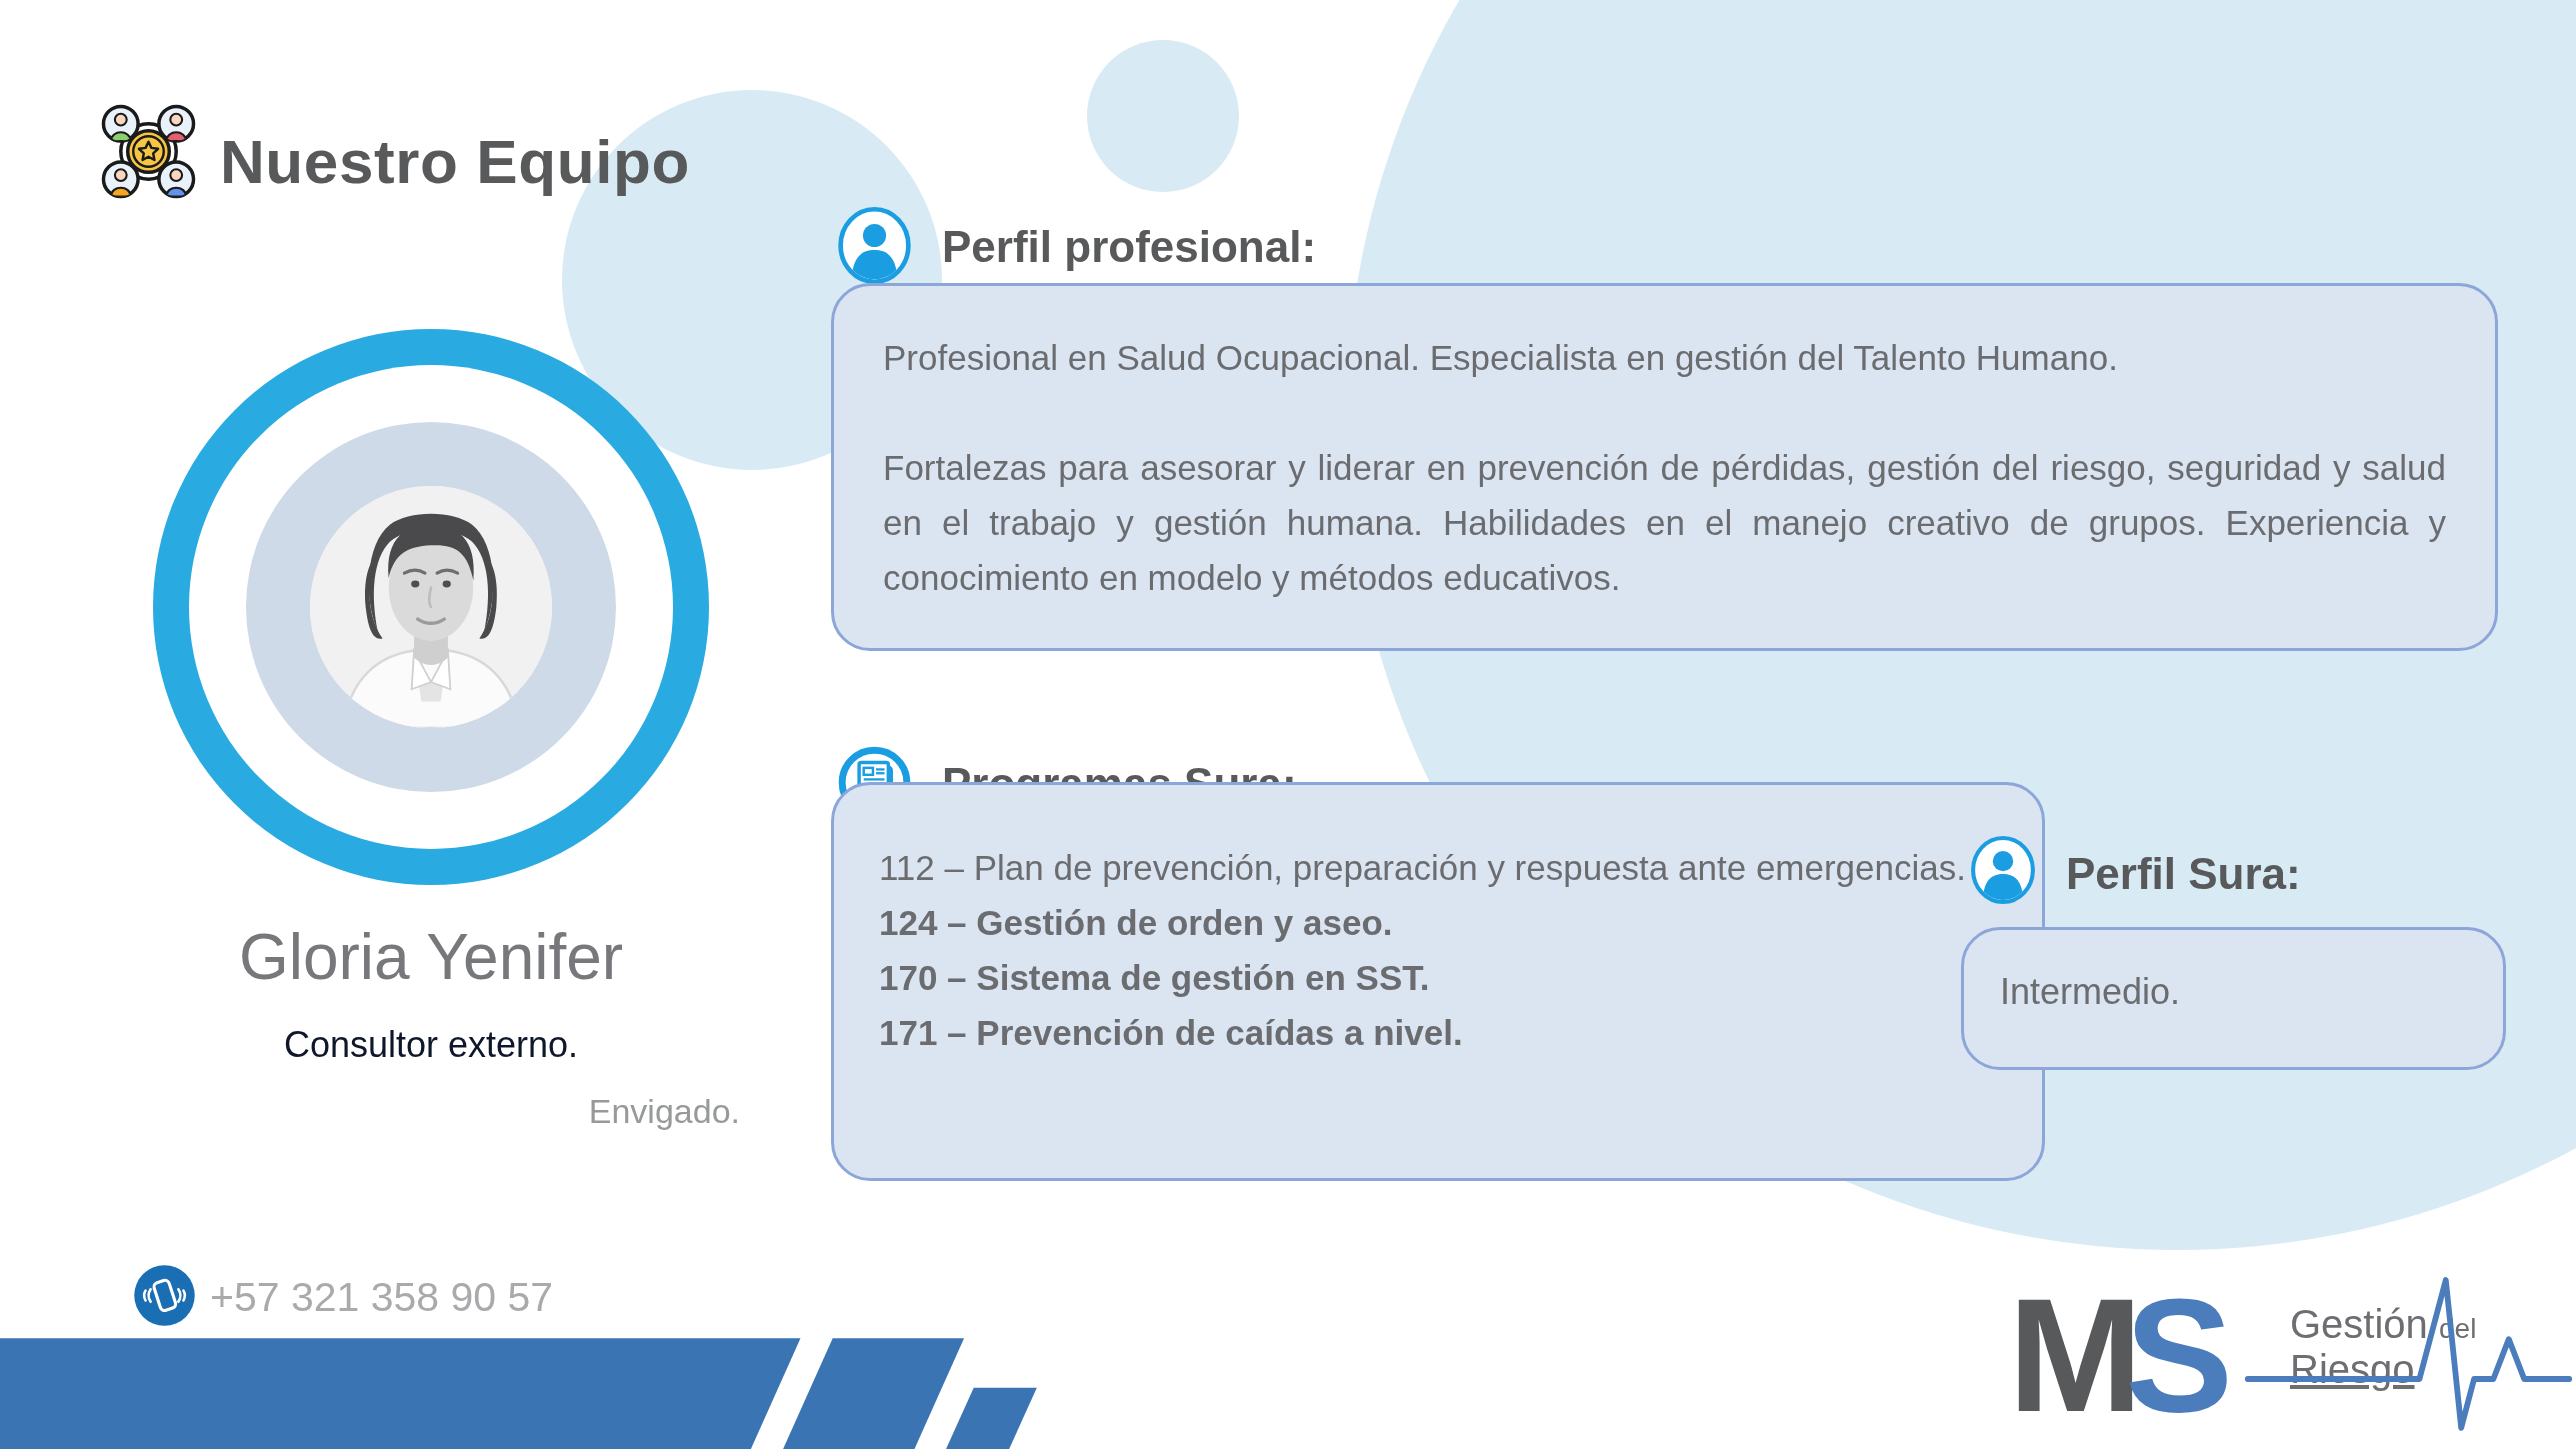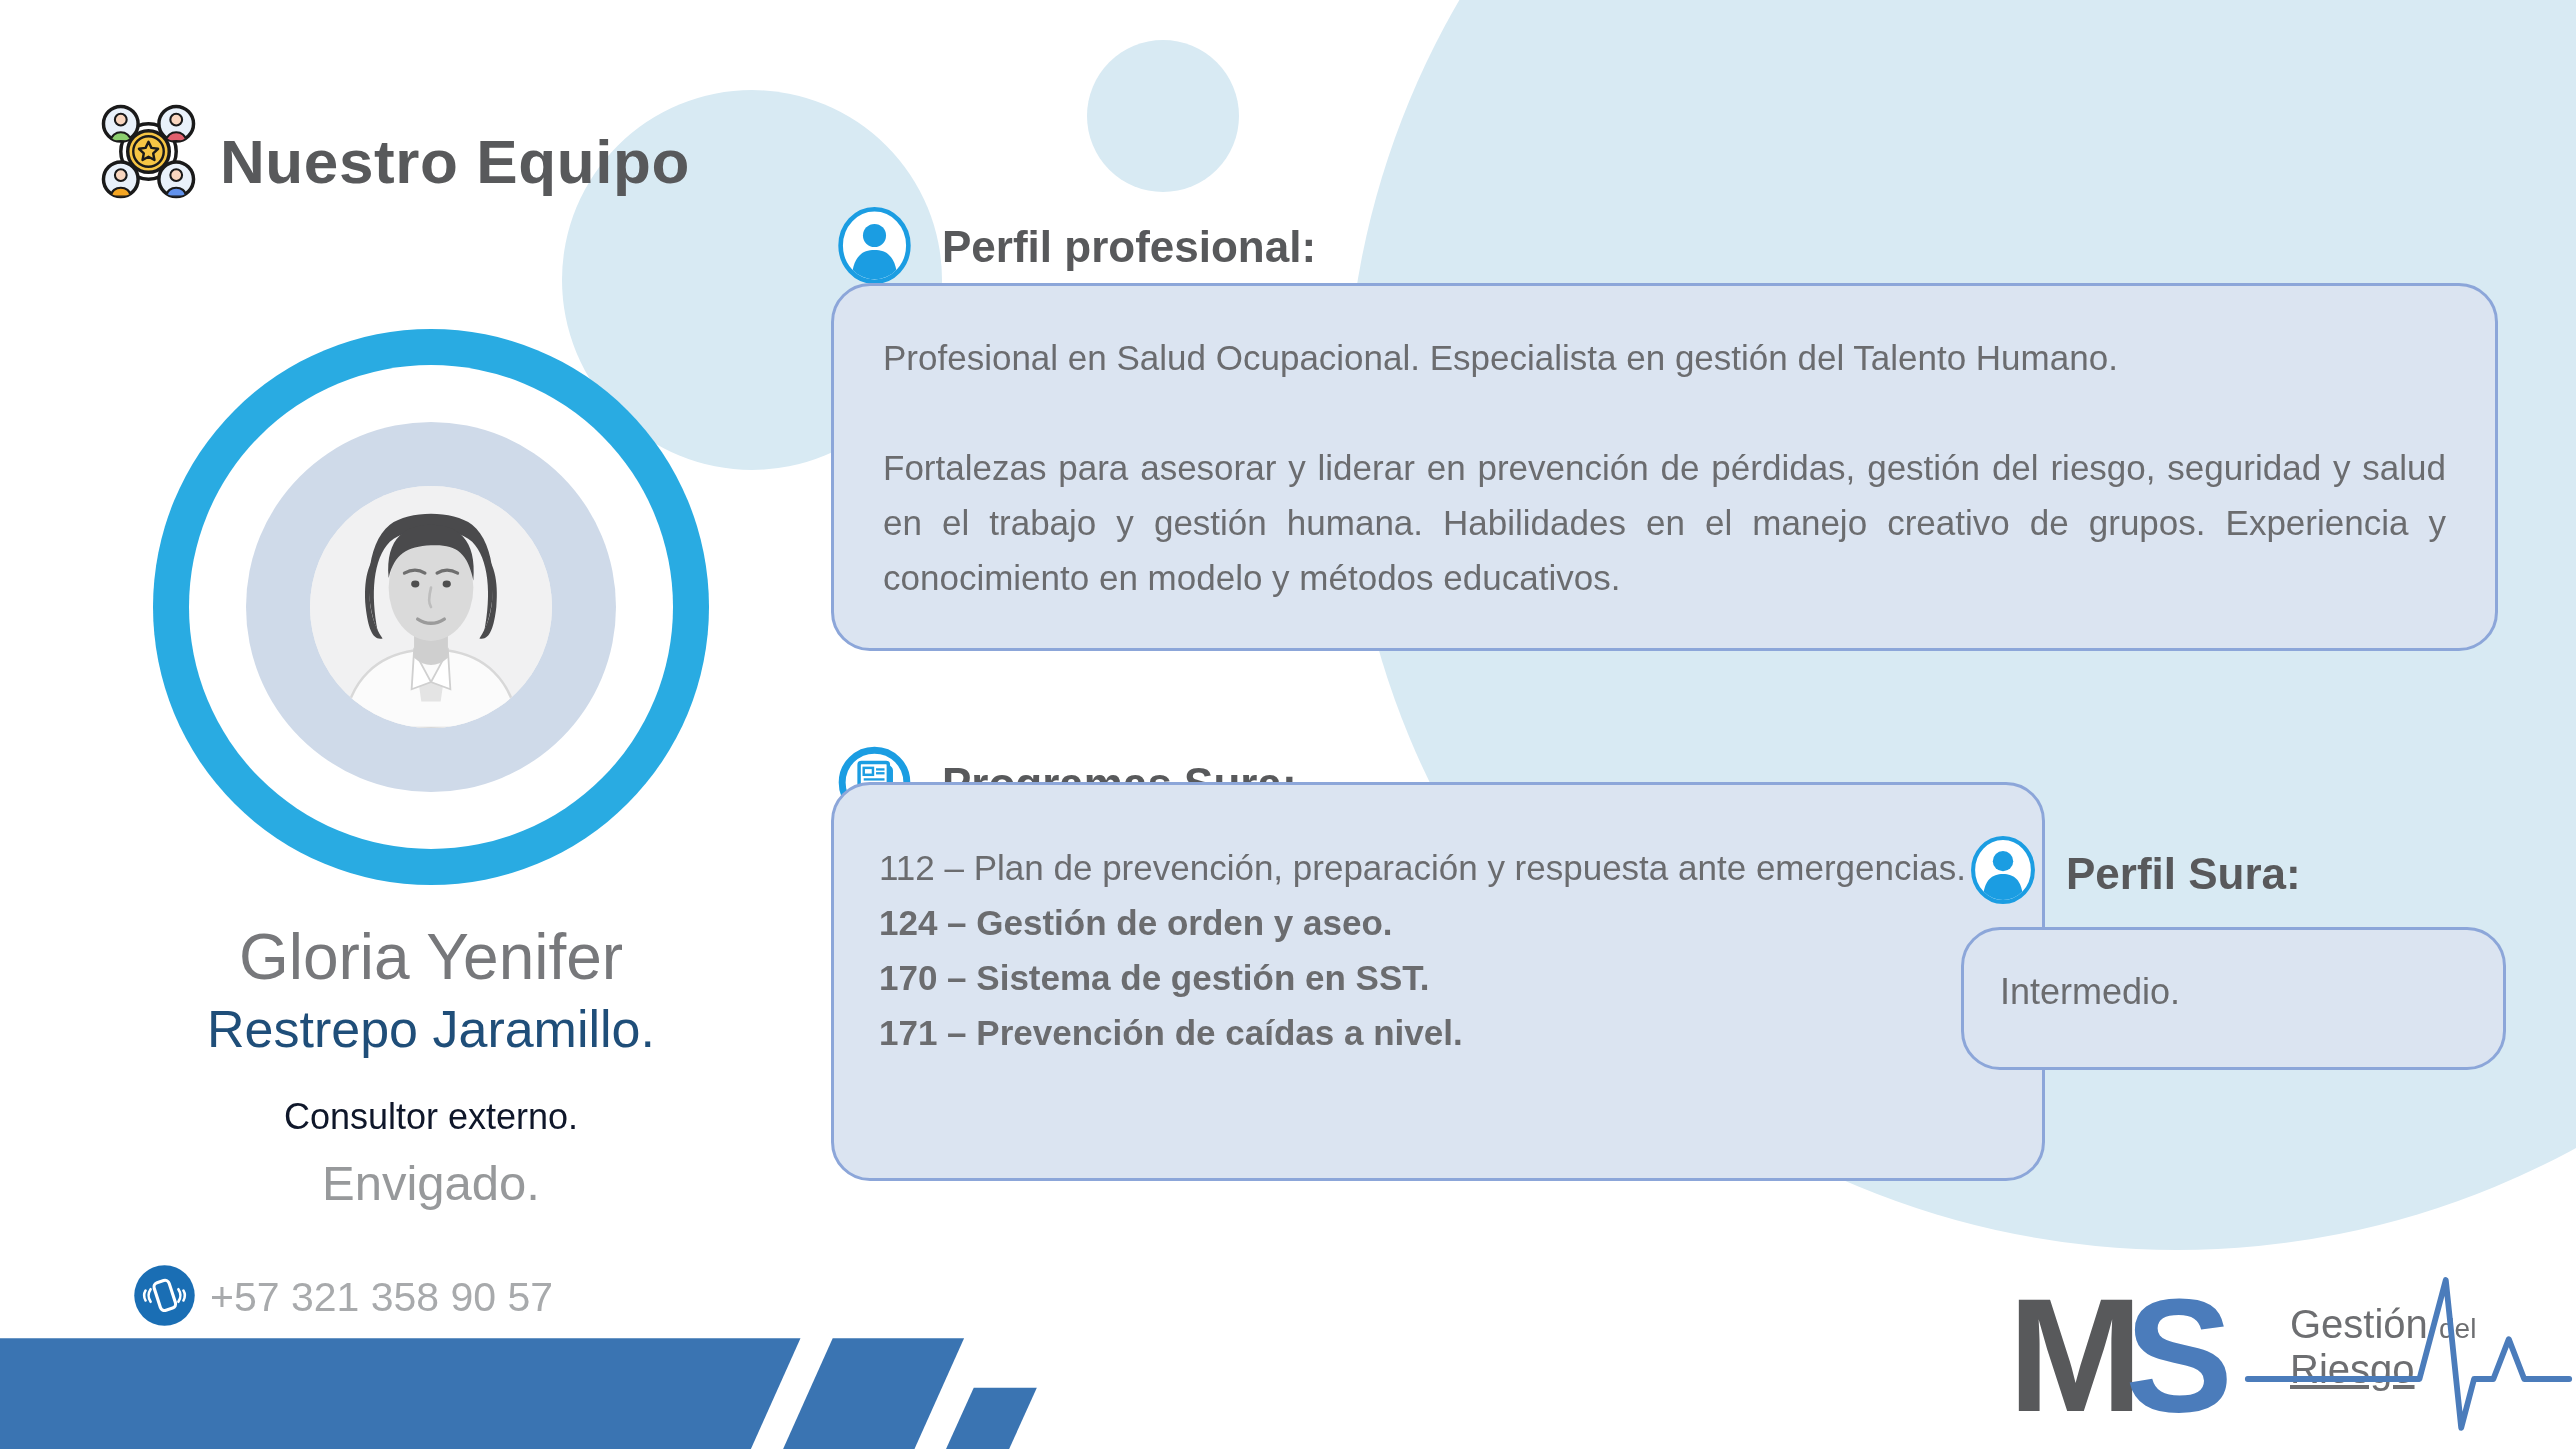--- a/index.html
+++ b/index.html
@@ -21,21 +21,21 @@
   .avatar-outer{left:153px;top:329px;width:556px;height:556px;border-radius:50%;background:#29abe2;}
   .avatar-white{position:absolute;inset:36px;background:#ffffff;border-radius:50%;}
   .avatar-thin{position:absolute;inset:57px;background:#cfdae9;border-radius:50%;}
   .avatar-photo{position:absolute;inset:64px;border-radius:50%;overflow:hidden;background:#f1f1f2;}
   .avatar-photo svg{display:block;width:100%;height:100%;}
   
   .nameblock{left:122px;top:921px;width:618px;text-align:center;}
   .name-1{font-size:64px;color:#77787b;line-height:72px;}
   .name-2{font-size:52px;color:#1f4e79;line-height:72px;}
   .role{font-size:36px;color:#0f172a;line-height:67px;margin-top:18px;}
-  .loc{font-size:49px;color:#97999b;line-height:67px;}
+  .loc{font-size:34px;color:#97999b;line-height:67px;text-align:right;}
   
   .phone-icon{left:133px;top:1264px;width:63px;height:63px;}
   .phone-number{left:210px;top:1274px;font-size:41px;color:#a8aaac;}
   
   .sec-icon{width:77px;height:77px;}
   .icon-perfil{left:836px;top:207px;}
   .icon-prog{left:836px;top:744px;}
   .icon-sura{left:1969px;top:836px;width:68px;height:68px;}
   .sec-head{font-size:44px;font-weight:bold;color:#58595b;}
   .head-perfil{left:942px;top:222px;}
@@ -154,21 +154,20 @@
             <path d="M100 84 Q97 96 100 100" fill="none" stroke="#bdbdbd" stroke-width="2.2" stroke-linecap="round"></path>
             <path d="M89 110 Q100 117 111 110" fill="none" stroke="#9b9b9b" stroke-width="2.8" stroke-linecap="round"></path>
           </svg>
         </div>
       </div>
     </div>
   </div>
 
   <div class="abs nameblock">
     <div class="name-1">Gloria Yenifer</div>
-    <div class="name-2">Restrepo Jaramillo.</div>
     <div class="role">Consultor externo.</div>
     <div class="loc">Envigado.</div>
   </div>
 
   <div class="abs phone-icon">
     <svg viewBox="0 0 100 100" width="100%" height="100%">
       <circle cx="50" cy="50" r="48" fill="#1a6eb4"></circle>
       <rect x="38" y="27" width="25" height="46" rx="7" fill="none" stroke="#ffffff" stroke-width="5" transform="rotate(-18 50 50)"></rect>
       <path d="M28 40 C24 46 24 54 28 60" fill="none" stroke="#ffffff" stroke-width="4" stroke-linecap="round"></path>
       <path d="M20 42 C17 47 17 53 20 58" fill="none" stroke="#ffffff" stroke-width="4" stroke-linecap="round"></path>

